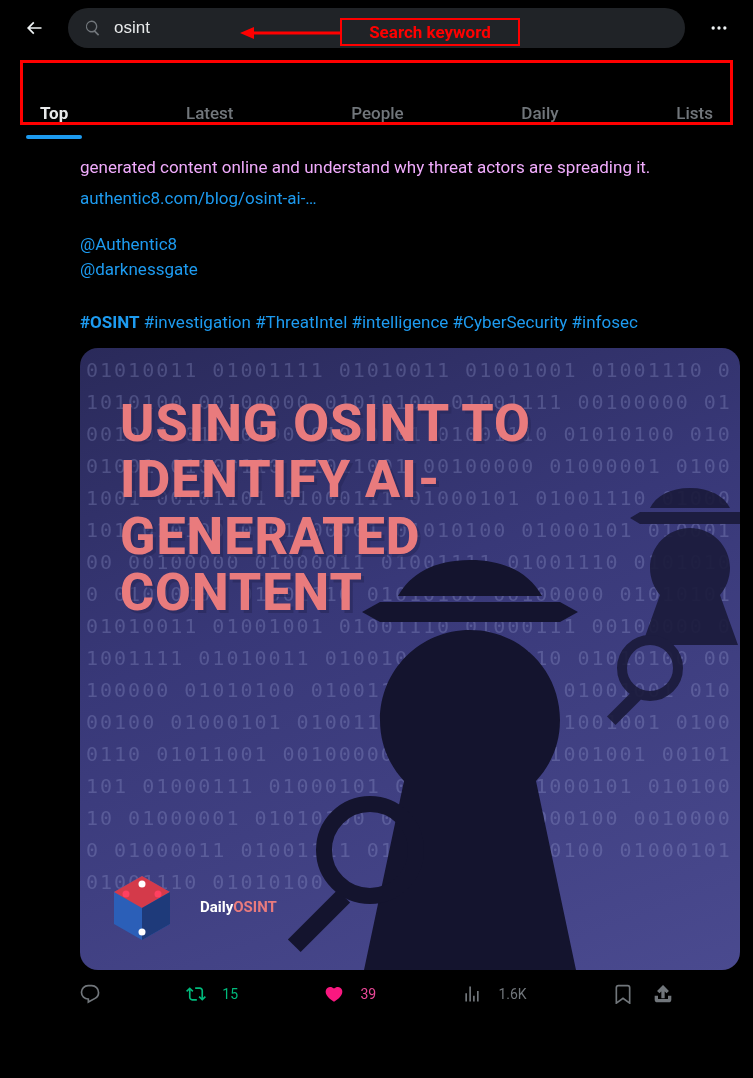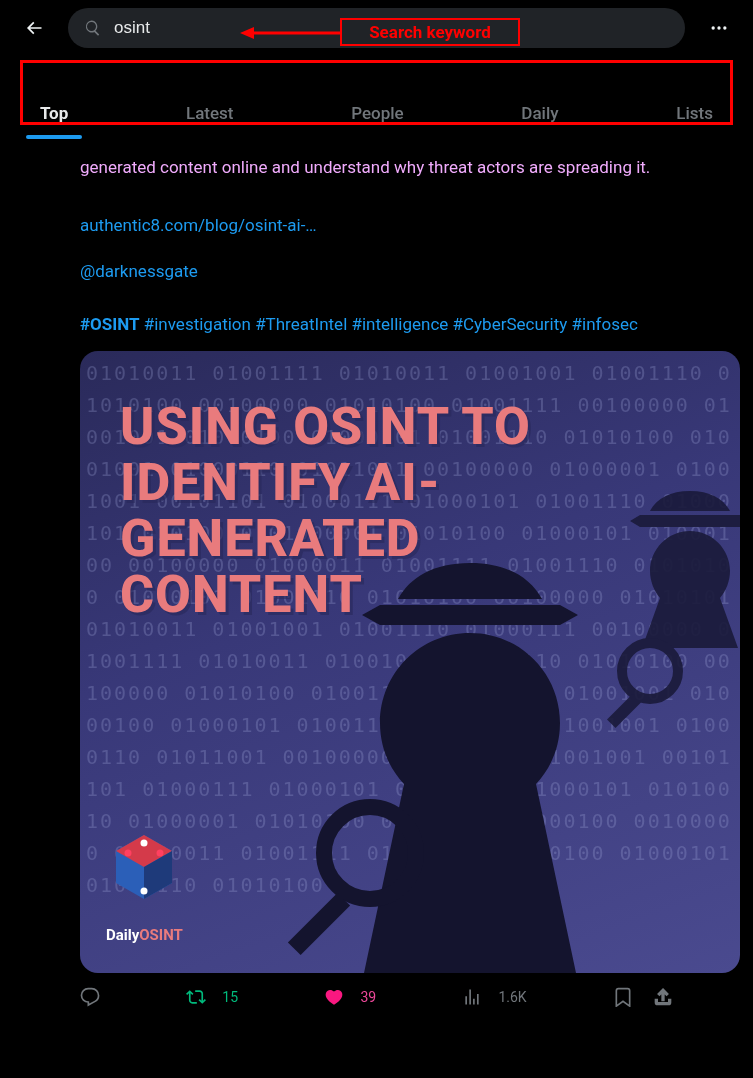--- a/index.html
+++ b/index.html
@@ -109,21 +109,21 @@
     height: 4px;
     background: #1d9bf0;
     border-radius: 2px;
   }
   .post {
     padding: 0 80px 0 80px;
     font-size: 17px;
     line-height: 1.45;
   }
   .post-text { color: #f0abfc; margin-top: 6px; }
-  .link-line { color: #1d9bf0; margin-top: 33px; cursor: pointer; }
+  .link-line { color: #1d9bf0; margin-top: 6px; cursor: pointer; }
   .mentions { margin-top: 22px; }
   .mention { color: #1d9bf0; cursor: pointer; }
   .hashtags { margin-top: 28px; }
   .ht { color: #1d9bf0; cursor: pointer; }
   .ht-bold { font-weight: 700; }
   .post-image {
     margin: 14px 0 0 0;
     border-radius: 18px;
     overflow: hidden;
     width: 660px;
@@ -168,21 +168,21 @@
     right: -40px;
     width: 180px;
     height: 260px;
     opacity: 0.9;
   }
   .logo-block {
     position: absolute;
     left: 26px;
     bottom: 26px;
     display: flex;
-    flex-direction: column;
+    flex-direction: row;
     align-items: center;
     gap: 22px;
   }
   .logo-hex {
     width: 72px; height: 72px;
     position: relative;
   }
   .logo-text {
     color: #fff;
     font-weight: 700;
@@ -247,20 +247,21 @@
   </div>
   <div class="annotation-box-tabs"></div>
 </div>
 
 <div class="post">
   <div class="post-text">generated content online and understand why threat actors are spreading it.</div>
 
   <div class="link-line">authentic8.com/blog/osint-ai-…</div>
 
   <div class="mentions">
+    <div class="mention">@Authentic8</div>
     <div class="mention">@darknessgate</div>
   </div>
 
   <div class="hashtags">
     <span class="ht ht-bold">#OSINT</span>
     <span class="ht">#investigation</span>
     <span class="ht">#ThreatIntel</span>
     <span class="ht">#intelligence</span>
     <span class="ht">#CyberSecurity</span>
     <span class="ht">#infosec</span>

